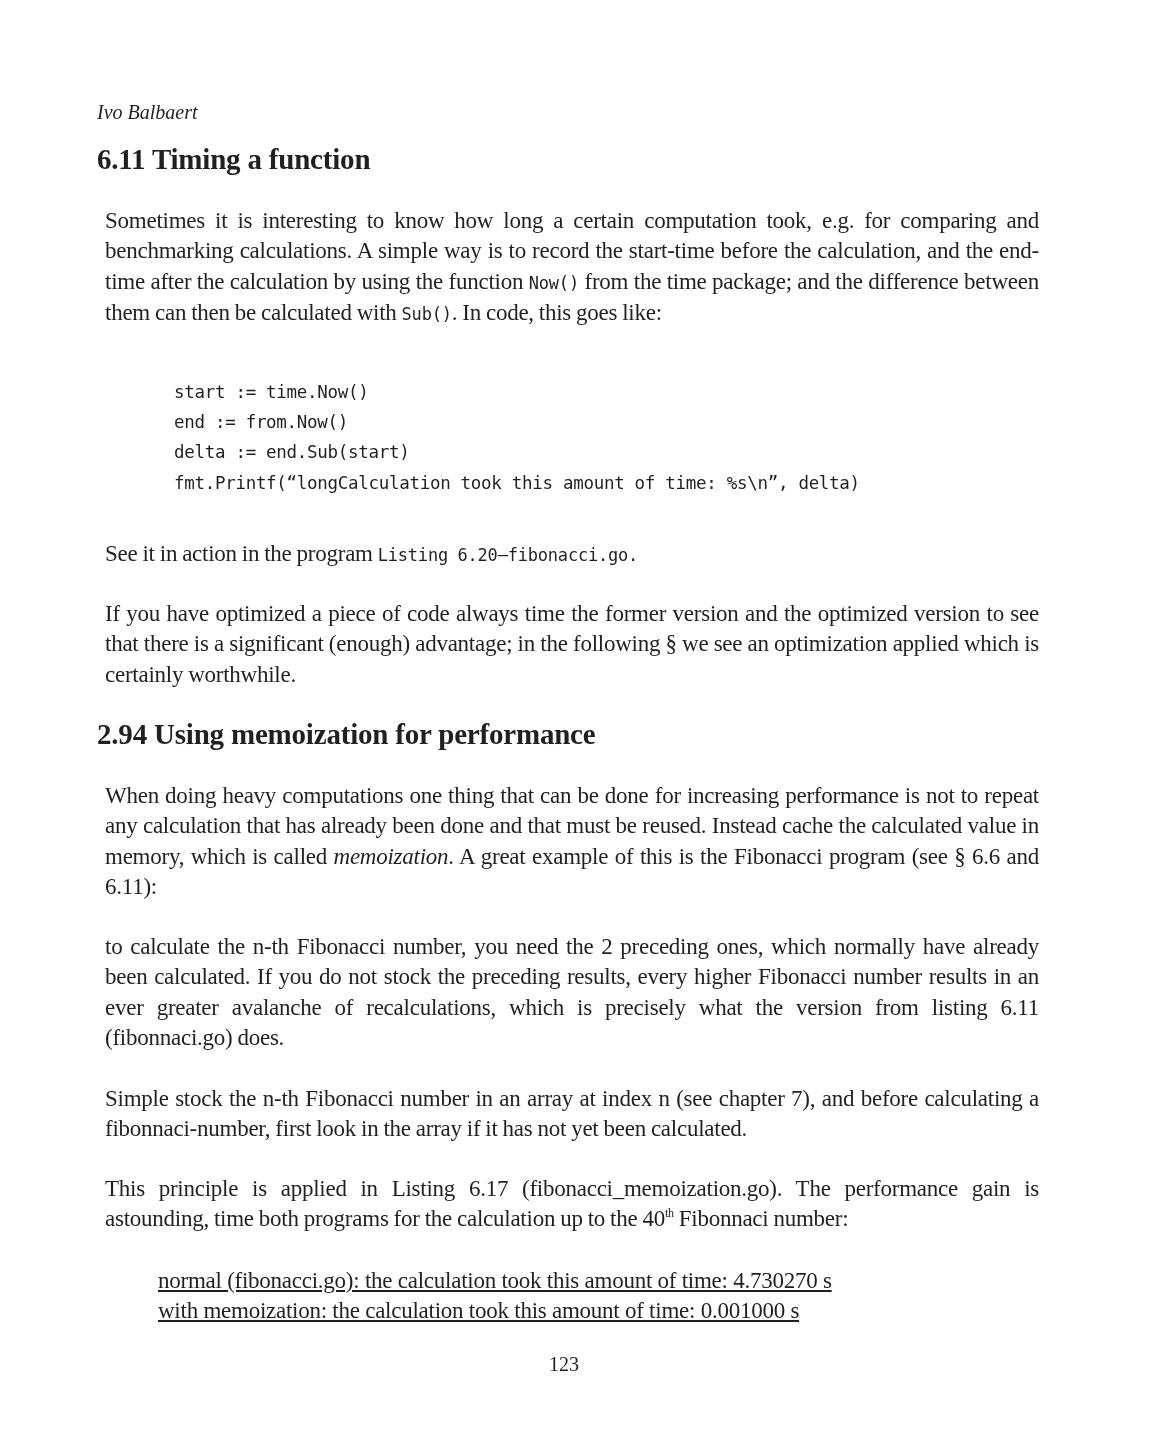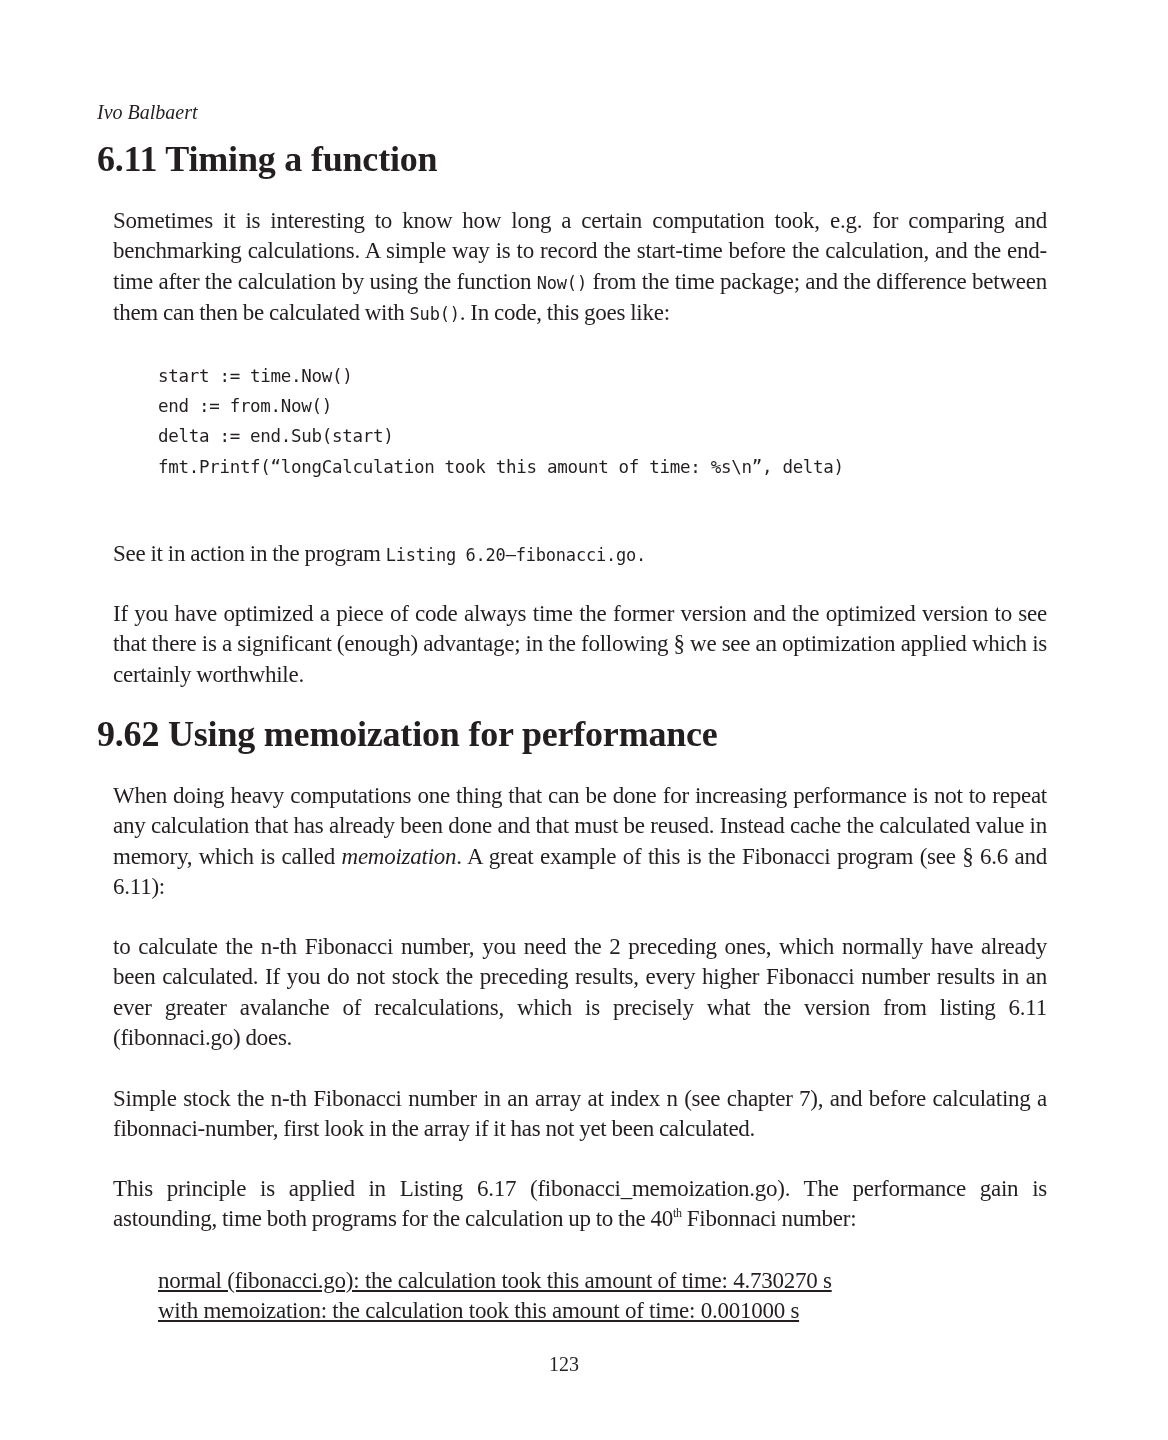--- a/index.html
+++ b/index.html
@@ -29,49 +29,49 @@
       font-size: 20px;
       line-height: 24px;
       color: #231f20;
       margin-top: 36px;
     }
     h2 {
       position: absolute;
       left: 0;
       margin: 0;
       font-weight: bold;
-      font-size: 36px;
+      font-size: 29px;
       line-height: 34px;
       color: #231f20;
       letter-spacing: -0.2px;
     }
     #h-611 { top: 142px; }
     #h-612 { top: 717px; }
     p.body {
       position: absolute;
-      left: 16px;
+      left: 8px;
       width: 934px;
       margin: 0;
       font-size: 23px;
       line-height: 30.4px;
       text-align: justify;
       letter-spacing: -0.25px;
       word-spacing: -0.5px;
     }
     p.body.last-left { text-align: left; }
     code, .mono {
       font-family: "DejaVu Sans Mono", "Liberation Mono", monospace;
       font-size: 17px;
       letter-spacing: -0.2px;
     }
     .code-block {
       position: absolute;
       left: 61px;
       top: 361px;
-      margin: 0;
+      margin: 16px;
     }
     .code-line {
       font-family: "DejaVu Sans Mono", "Liberation Mono", monospace;
       font-size: 17.5px;
       line-height: 30.2px;
       white-space: pre;
       color: #231f20;
       letter-spacing: -0.3px;
     }
     .result-block {
@@ -116,21 +116,21 @@
     <div class="code-line">start := time.Now()</div>
     <div class="code-line">end := from.Now()</div>
     <div class="code-line">delta := end.Sub(start)</div>
     <div class="code-line">fmt.Printf(“longCalculation took this amount of time: %s\n”, delta)</div>
   </div>
 
   <p class="body last-left" style="top:539px;"><span>See it in action in the program </span><code>Listing 6.20—fibonacci.go.</code></p>
 
   <p class="body" style="top:599px;">If you have optimized a piece of code always time the former version and the optimized version to see that there is a significant (enough) advantage; in the following § we see an optimization applied which is certainly worthwhile.</p>
 
-  <h2 id="h-612">9.62 Using memoization for performance</h2>
+  <h2 id="h-612">2.94 Using memoization for performance</h2>
 
   <p class="body" style="top:781px;"><span>When doing heavy computations one thing that can be done for increasing performance is not to repeat any calculation that has already been done and that must be reused. Instead cache the calculated value in memory, which is called </span><em>memoization</em><span>. A great example of this is the Fibonacci program (see § 6.6 and 6.11):</span></p>
 
   <p class="body" style="top:932px;">to calculate the n-th Fibonacci number, you need the 2 preceding ones, which normally have already been calculated. If you do not stock the preceding results, every higher Fibonacci number results in an ever greater avalanche of recalculations, which is precisely what the version from listing 6.11 (fibonnaci.go) does.</p>
 
   <p class="body" style="top:1084px;">Simple stock the n-th Fibonacci number in an array at index n (see chapter 7), and before calculating a fibonnaci-number, first look in the array if it has not yet been calculated.</p>
 
   <p class="body" style="top:1174px;"><span>This principle is applied in Listing 6.17 (fibonacci_memoization.go). The performance gain is astounding, time both programs for the calculation up to the 40</span><sup class="ord">th</sup><span> Fibonnaci number:</span></p>
 
   <div class="result-block">

